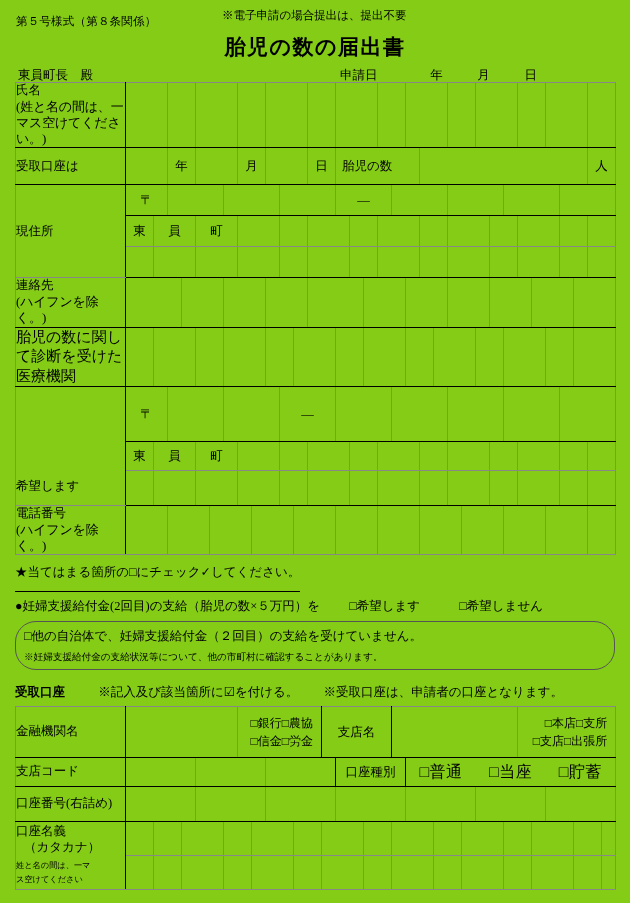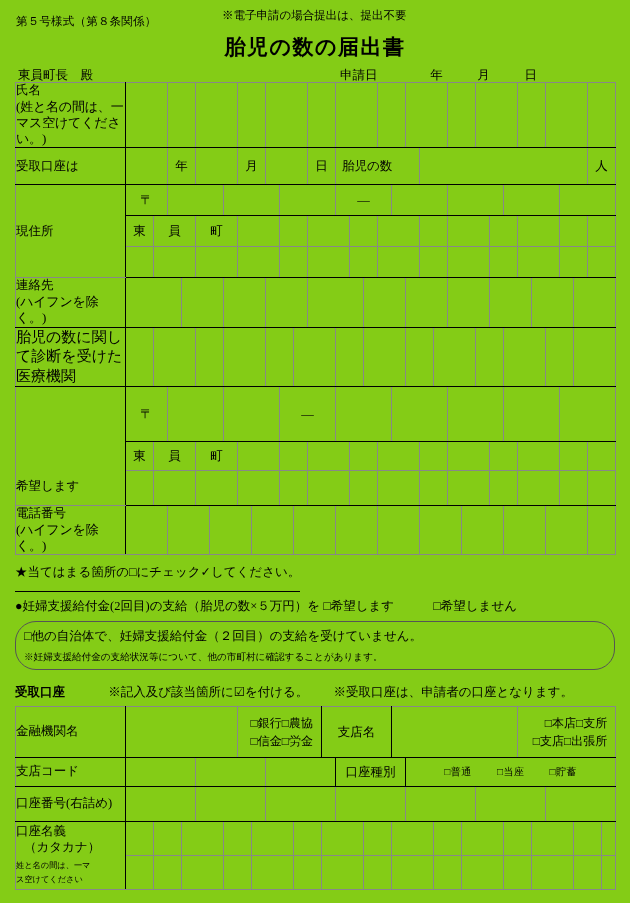--- a/index.html
+++ b/index.html
@@ -132,44 +132,44 @@
     display: inline-block;
     border-bottom: 1px solid #000;
     padding-bottom: 10px;
     white-space: nowrap;
   }
   .note-bullet {
     margin-top: 6px;
     font-size: 12.5px;
     white-space: nowrap;
   }
-  .note-bullet .opt { display: inline-block; }
+  .note-bullet .opt { display: inline-block; margin-left: 26px; }
   .note-bullet .opt2 { display: inline-block; margin-left: 36px; }
   .rounded-box {
     margin-top: 6px;
     border: 1px solid #555;
     border-radius: 21px;
     padding: 6px 8px 5px 8px;
   }
   .rounded-box .l1 { font-size: 12.5px; white-space: nowrap; }
   .rounded-box .l2 { font-size: 9.6px; margin-top: 6px; white-space: nowrap; }
 
   
   .bank-head {
     margin: 14px 15px 5px 15px;
     font-size: 12.5px;
     white-space: nowrap;
   }
   .bank-head .t { font-weight: bold; }
-  .bank-head .n1 { display:inline-block; margin-left: 40px; }
+  .bank-head .n1 { display:inline-block; margin-left: 30px; }
   .bank-head .n2 { display:inline-block; margin-left: 22px; }
 
   .chk-stack { line-height: 1.55; text-align: right; padding-right: 8px; font-size: 12px; }
   .chk-line { white-space: nowrap; }
-  .acct-types { font-size: 10px; text-align: center; letter-spacing: .5px; }
+  .acct-types { font-size: 16px; text-align: center; letter-spacing: .5px; }
   .acct-types span { display:inline-block; margin: 0 11px; }
 </style>
 </head>
 <body>
 
 <div id="page">
 
   <div class="hdr">
     <div class="form-no">第５号様式（第８条関係）</div>
     <div class="enote">※電子申請の場合提出は、提出不要</div>

